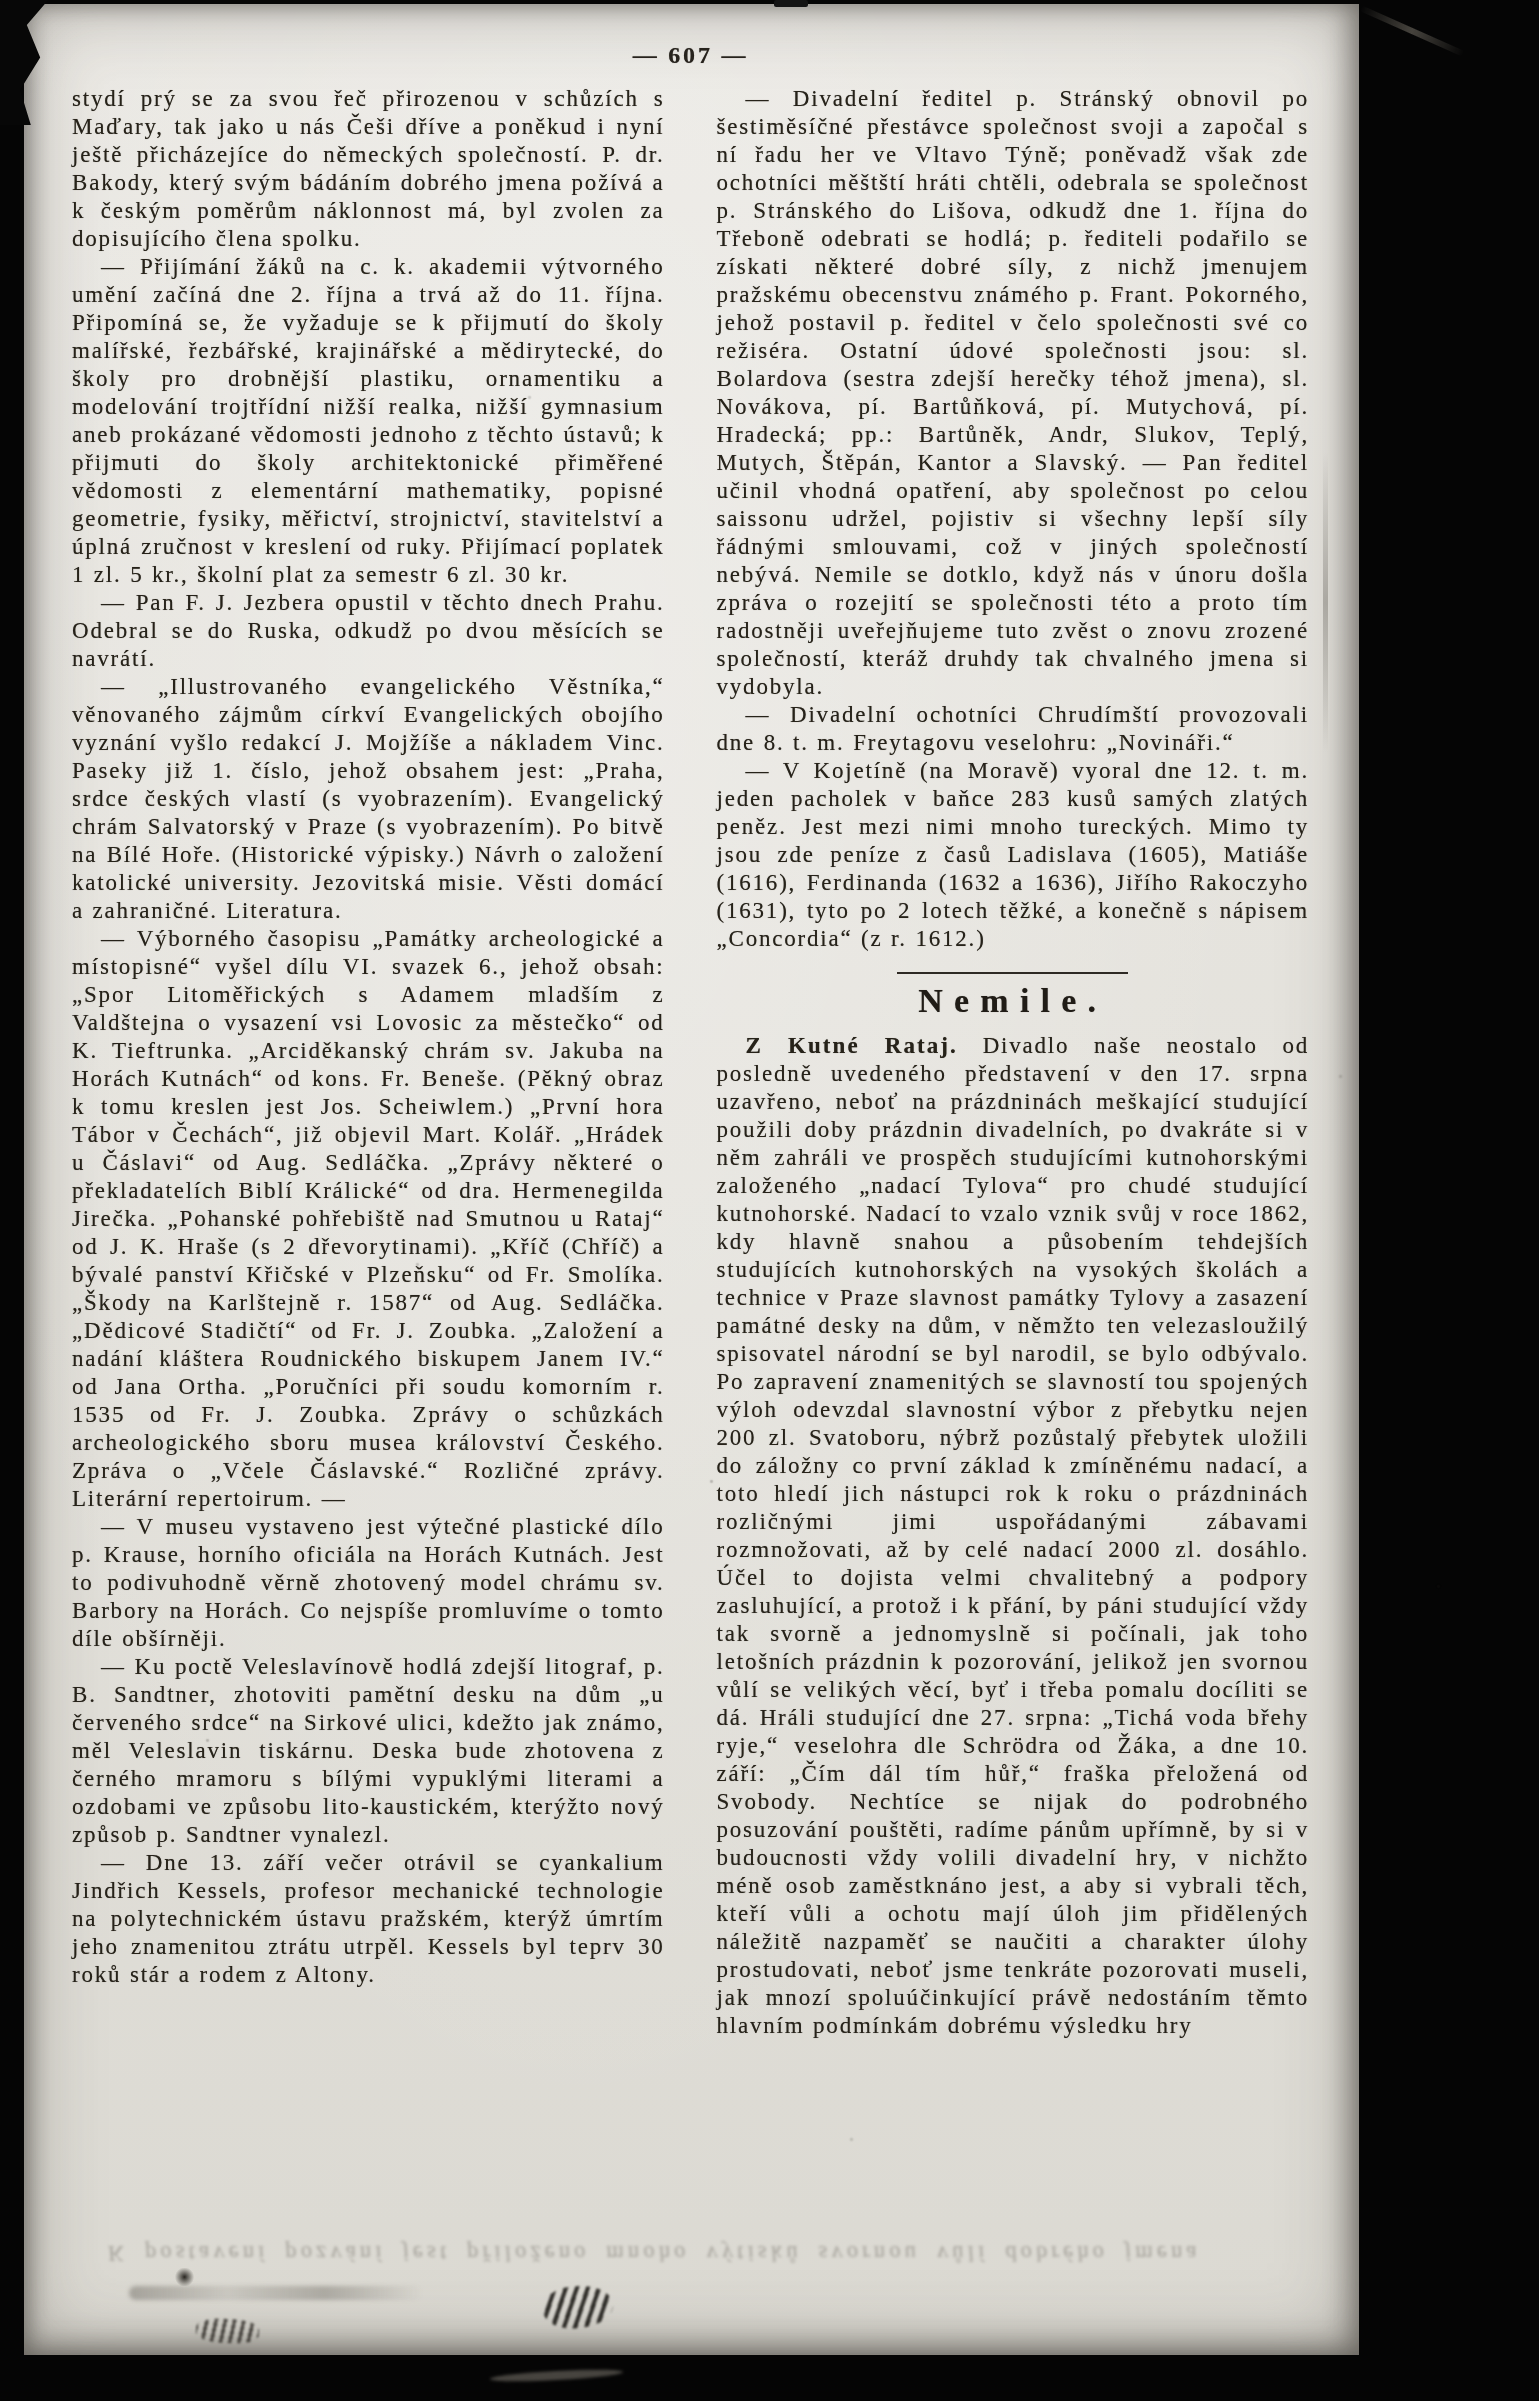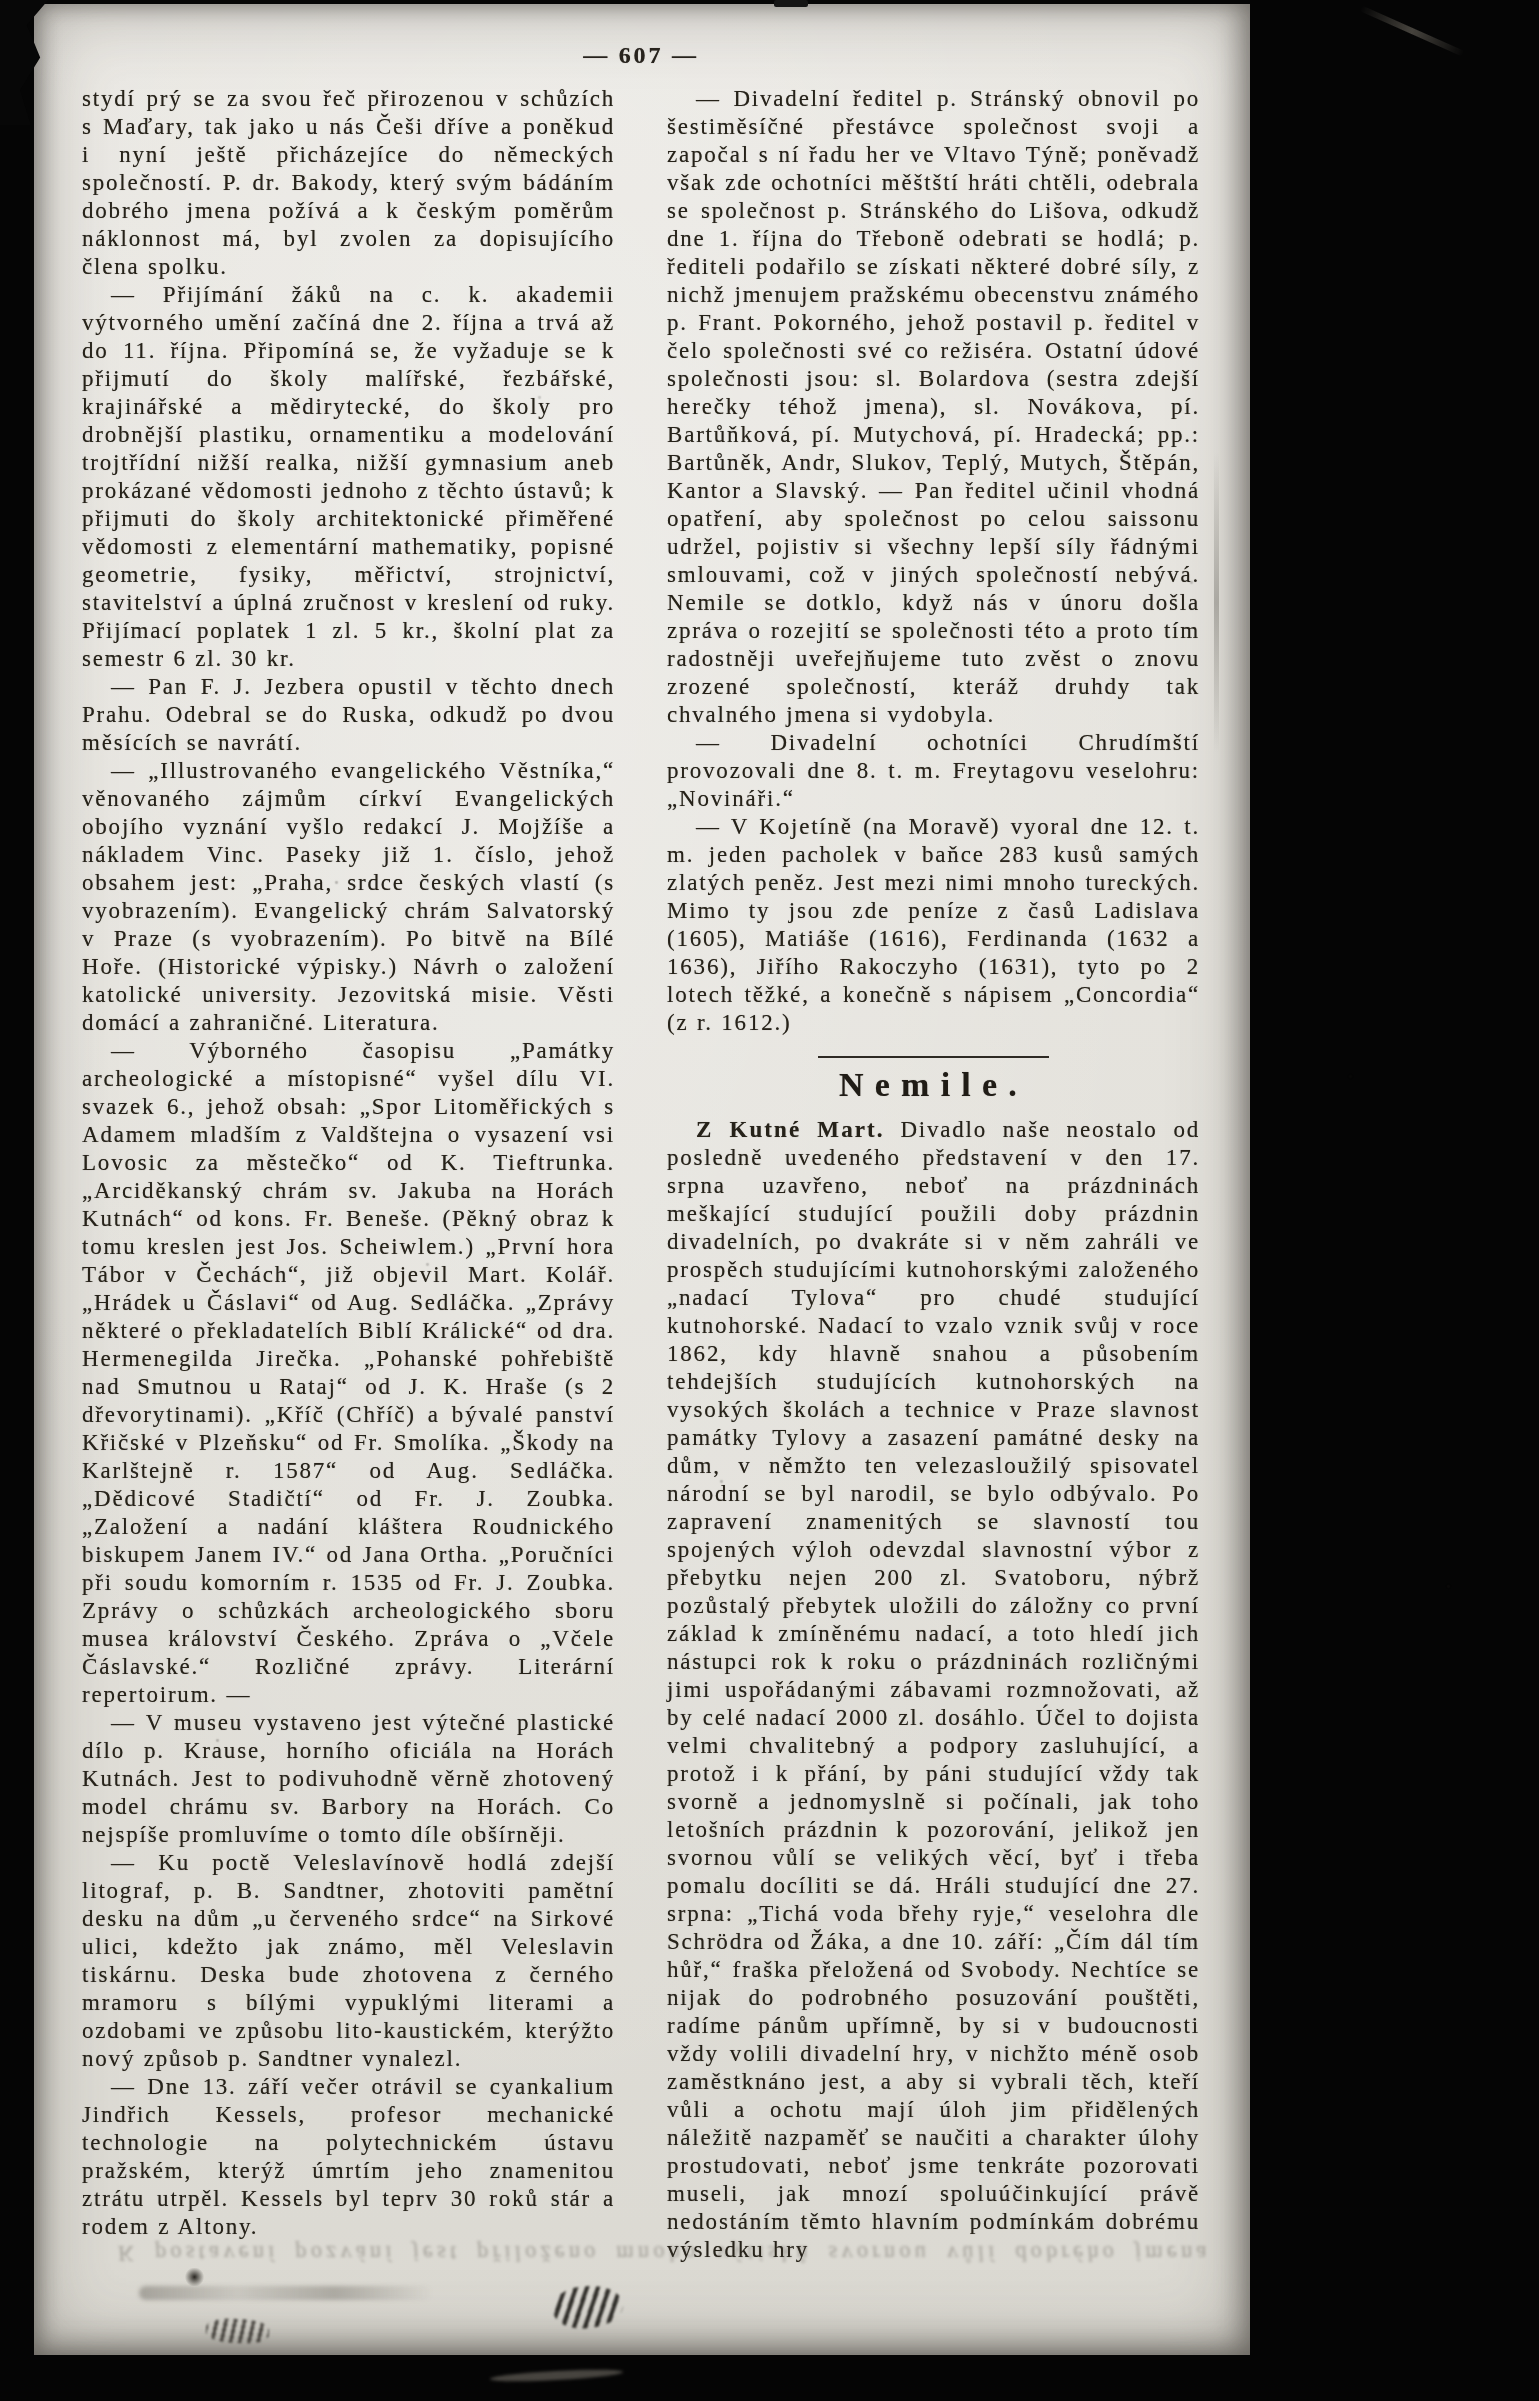--- a/index.html
+++ b/index.html
@@ -5,22 +5,22 @@
   * { margin:0; padding:0; box-sizing:border-box; }
   html, body { width:1539px; height:2401px; }
   body {
     position:relative;
     overflow:hidden;
     background:#050505;
     font-family:"Liberation Serif","DejaVu Serif",serif;
   }
   
   .page {
-    position:absolute; left:34px; top:4.2px;
-    width:1216px; height:2351px;
+    position:absolute; left:24px; top:4.2px;
+    width:1335px; height:2351px;
     background:
       radial-gradient(ellipse at 42% 28%, rgba(255,255,255,0.28), rgba(255,255,255,0) 62%),
       linear-gradient(180deg, #eae8e3 0%, #e4e2dc 50%, #dbd9d2 100%);
     box-shadow:
       inset 0 0 77px rgba(72,67,58,0.38),
       inset -11.2px 0 24px rgba(42,40,35,0.30),
       inset 8.4px 0 18px rgba(42,40,35,0.22),
       inset 0 -14px 28px rgba(42,40,35,0.25);
     color:#221f1a;
   }
@@ -153,21 +153,21 @@
 
       <div class="col">
         <p>— Divadelní ředitel p. Stránský obnovil po šestiměsíčné přestávce společnost svoji a započal s ní řadu her ve Vltavo Týně; poněvadž však zde ochotníci měštští hráti chtěli, odebrala se společnost p. Stránského do Lišova, odkudž dne 1. října do Třeboně odebrati se hodlá; p. řediteli podařilo se získati některé dobré síly, z nichž jmenujem pražskému obecenstvu známého p. Frant. Pokorného, jehož postavil p. ředitel v čelo společnosti své co režiséra. Ostatní údové společnosti jsou: sl. Bolardova (sestra zdejší herečky téhož jmena), sl. Novákova, pí. Bartůňková, pí. Mutychová, pí. Hradecká; pp.: Bartůněk, Andr, Slukov, Teplý, Mutych, Štěpán, Kantor a Slavský. — Pan ředitel učinil vhodná opatření, aby společnost po celou saissonu udržel, pojistiv si všechny lepší síly řádnými smlouvami, což v jiných společností nebývá. Nemile se dotklo, když nás v únoru došla zpráva o rozejití se společnosti této a proto tím radostněji uveřejňujeme tuto zvěst o znovu zrozené společností, kteráž druhdy tak chvalného jmena si vydobyla.</p>
         <p>— Divadelní ochotníci Chrudímští provozovali dne 8. t. m. Freytagovu veselohru: „Novináři.“</p>
         <p>— V Kojetíně (na Moravě) vyoral dne 12. t. m. jeden pacholek v baňce 283 kusů samých zlatých peněz. Jest mezi nimi mnoho tureckých. Mimo ty jsou zde peníze z časů Ladislava (1605), Matiáše (1616), Ferdinanda (1632 a 1636), Jiřího Rakoczyho (1631), tyto po 2 lotech těžké, a konečně s nápisem „Concordia“ (z r. 1612.)</p>
 
         <div class="rule"></div>
         <h2 class="heading">Nemile.</h2>
 
         <p>
-          <strong class="lead">Z Kutné Mart.</strong>
+          <strong class="lead">Z Kutné Rataj.</strong>
           <span>Divadlo naše neostalo od posledně uvedeného představení v den 17. srpna uzavřeno, neboť na prázdninách meškající studující použili doby prázdnin divadelních, po dvakráte si v něm zahráli ve prospěch studujícími kutnohorskými založeného „nadací Tylova“ pro chudé studující kutnohorské. Nadací to vzalo vznik svůj v roce 1862, kdy hlavně snahou a působením tehdejších studujících kutnohorských na vysokých školách a technice v Praze slavnost památky Tylovy a zasazení památné desky na dům, v němžto ten velezasloužilý spisovatel národní se byl narodil, se bylo odbývalo. Po zapravení znamenitých se slavností tou spojených výloh odevzdal slavnostní výbor z přebytku nejen 200 zl. Svatoboru, nýbrž pozůstalý přebytek uložili do záložny co první základ k zmíněnému nadací, a toto hledí jich nástupci rok k roku o prázdninách rozličnými jimi uspořádanými zábavami rozmnožovati, až by celé nadací 2000 zl. dosáhlo. Účel to dojista velmi chvalitebný a podpory zasluhující, a protož i k přání, by páni studující vždy tak svorně a jednomyslně si počínali, jak toho letošních prázdnin k pozorování, jelikož jen svornou vůlí se velikých věcí, byť i třeba pomalu docíliti se dá. Hráli studující dne 27. srpna: „Tichá voda břehy ryje,“ veselohra dle Schrödra od Žáka, a dne 10. září: „Čím dál tím hůř,“ fraška přeložená od Svobody. Nechtíce se nijak do podrobného posuzování pouštěti, radíme pánům upřímně, by si v budoucnosti vždy volili divadelní hry, v nichžto méně osob zaměstknáno jest, a aby si vybrali těch, kteří vůli a ochotu mají úloh jim přidělených náležitě nazpaměť se naučiti a charakter úlohy prostudovati, neboť jsme tenkráte pozorovati museli, jak mnozí spoluúčinkující právě nedostáním těmto hlavním podmínkám dobrému výsledku hry</span>
         </p>
       </div>
 
     </div>
   </div>
 
   <div class="bleed">K postavení pozvání jest přiloženo mnoho výtisků svornou vůlí dobrého jmena</div>
   <div class="bleed-2"></div>
   <div class="ink-smudge"></div>

